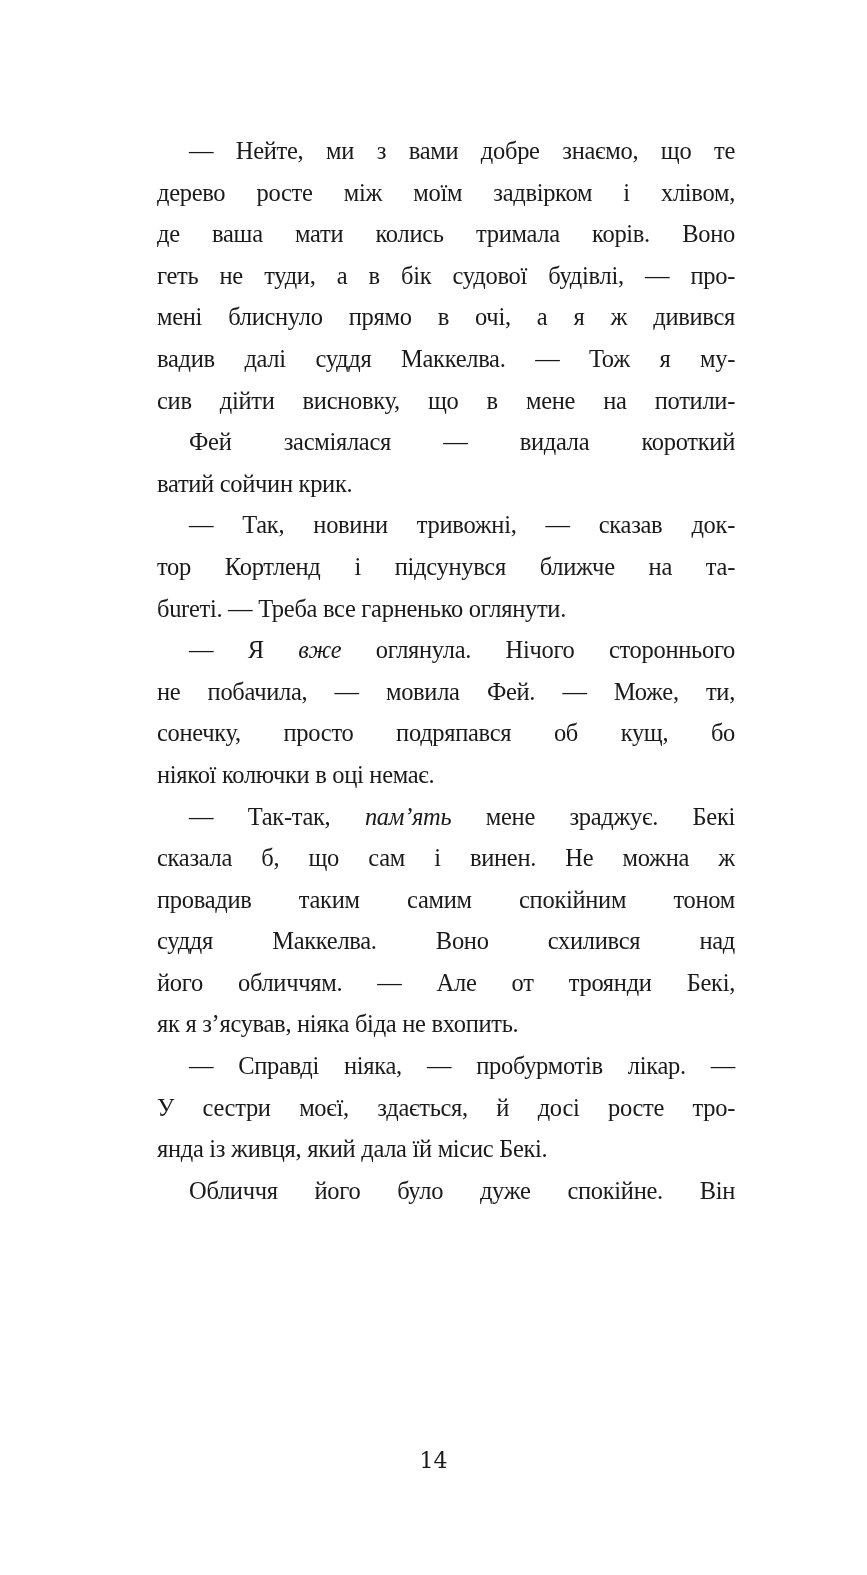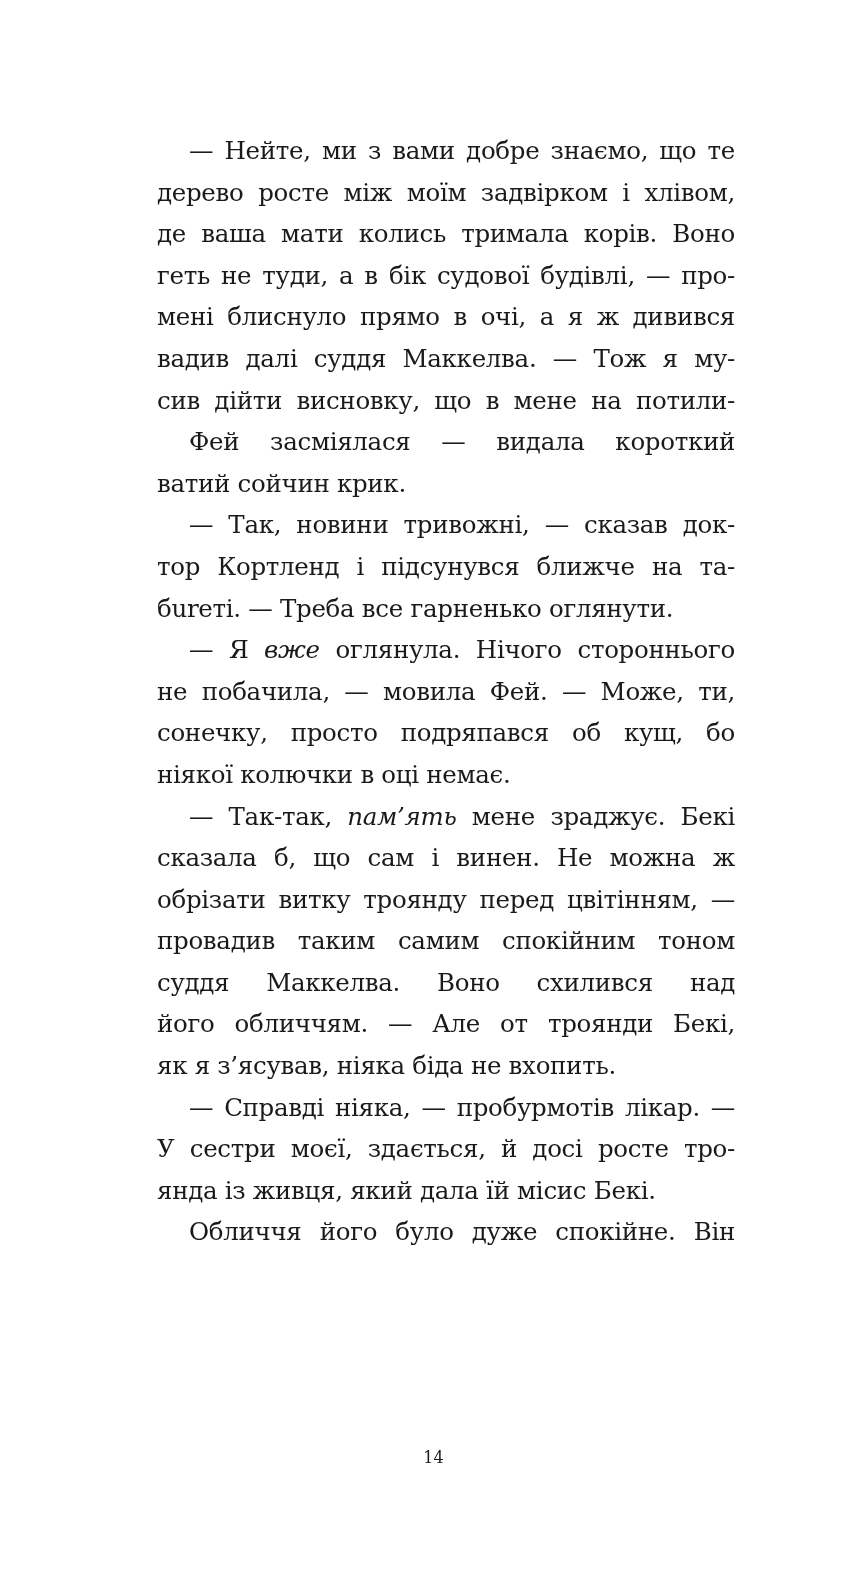--- a/index.html
+++ b/index.html
@@ -30,38 +30,39 @@
       color: #1a1a1a;
       letter-spacing: -0.3px;
     }
     .line {
       display: block;
       height: 41.6px;
       line-height: 41.6px;
       white-space: nowrap;
       text-align: justify;
       text-align-last: justify;
+      font-family: Liberation Serif, serif;
     }
     .line.last {
       text-align-last: left;
     }
     .line.indent {
       padding-left: 32px;
     }
     .line em {
       font-style: italic;
     }
     .page-number {
       position: absolute;
       left: 0;
       width: 867px;
       top: 1448px;
       text-align: center;
       font-family: "DejaVu Serif", "Liberation Serif", serif;
-      font-size: 16px;
+      font-size: 22px;
       color: #1a1a1a;
     }
   </style>
 </head>
 <body>
 
 <div class="page">
   <div class="text-block">
 
     <span class="line indent">— Нейте, ми з вами добре знаємо, що те</span>
@@ -79,21 +80,20 @@
     <span class="line">тор Кортленд і підсунувся ближче на та-</span>
     <span class="line last">бureті. — Треба все гарненько оглянути.</span>
 
     <span class="line indent"><span>— Я </span><em>вже</em><span> оглянула. Нічого стороннього</span></span>
     <span class="line">не побачила, — мовила Фей. — Може, ти,</span>
     <span class="line">сонечку, просто подряпався об кущ, бо</span>
     <span class="line last">ніякої колючки в оці немає.</span>
 
     <span class="line indent"><span>— Так-так, </span><em>пам’ять</em><span> мене зраджує. Бекі</span></span>
     <span class="line">сказала б, що сам і винен. Не можна ж</span>
-    <span class="line">обрізати витку троянду перед цвітінням, —</span>
     <span class="line">провадив таким самим спокійним тоном</span>
     <span class="line">суддя Маккелва. Воно схилився над</span>
     <span class="line">його обличчям. — Але от троянди Бекі,</span>
     <span class="line last">як я з’ясував, ніяка біда не вхопить.</span>
 
     <span class="line indent">— Справді ніяка, — пробурмотів лікар. —</span>
     <span class="line">У сестри моєї, здається, й досі росте тро-</span>
     <span class="line last">янда із живця, який дала їй місис Бекі.</span>
 
     <span class="line indent">Обличчя його було дуже спокійне. Він</span>

